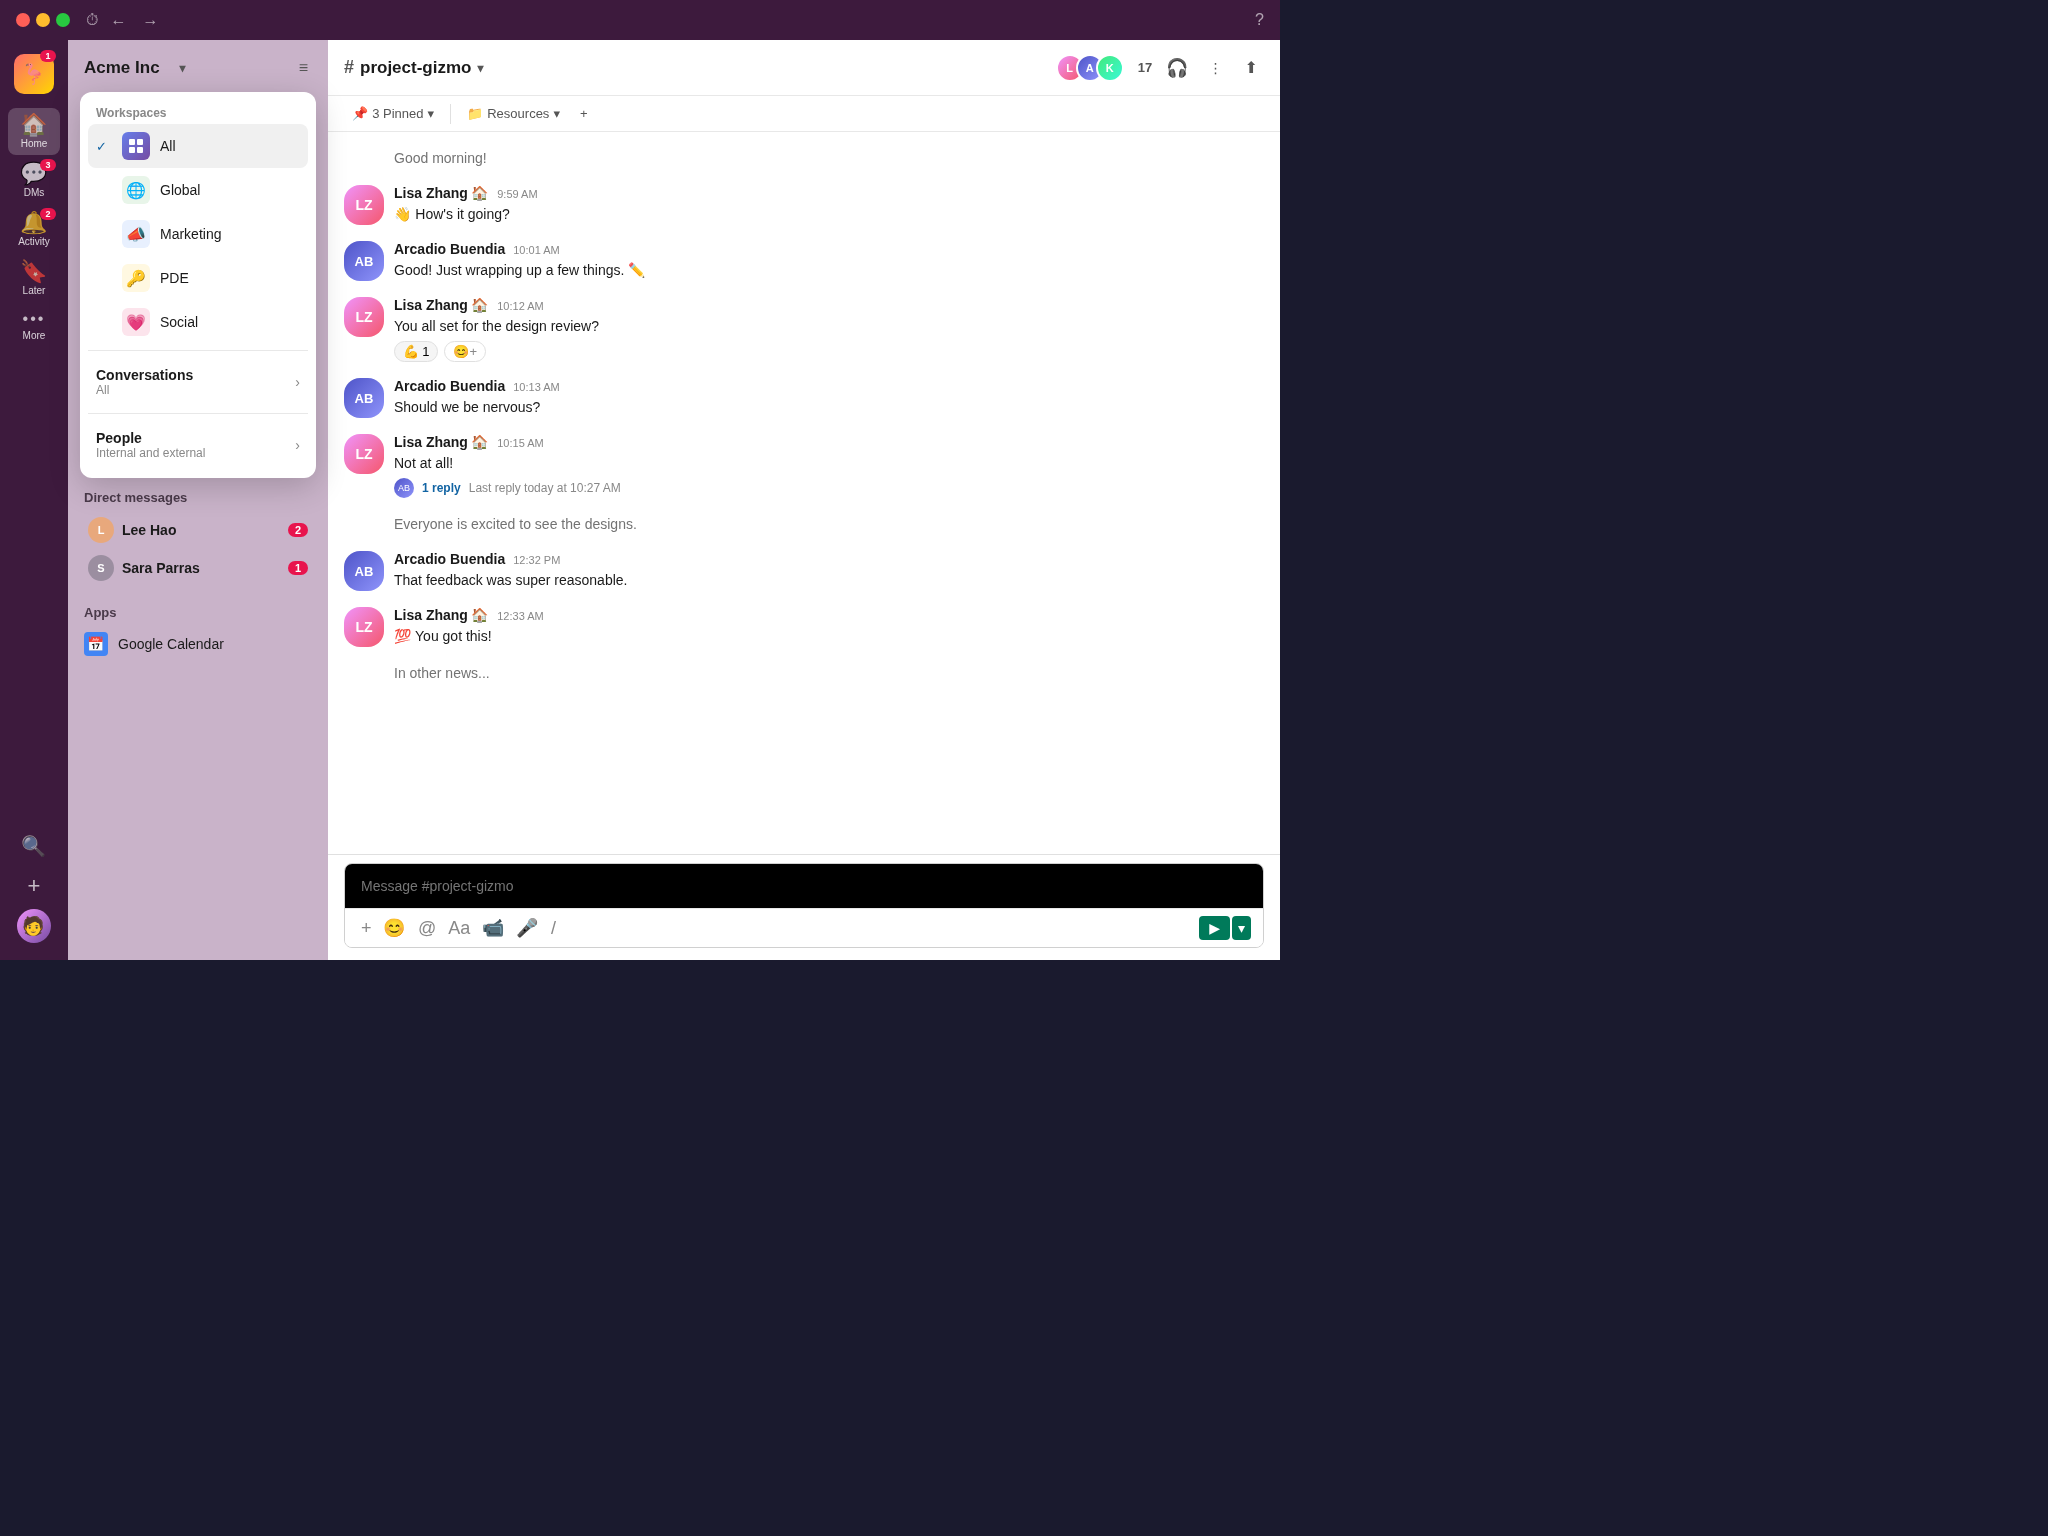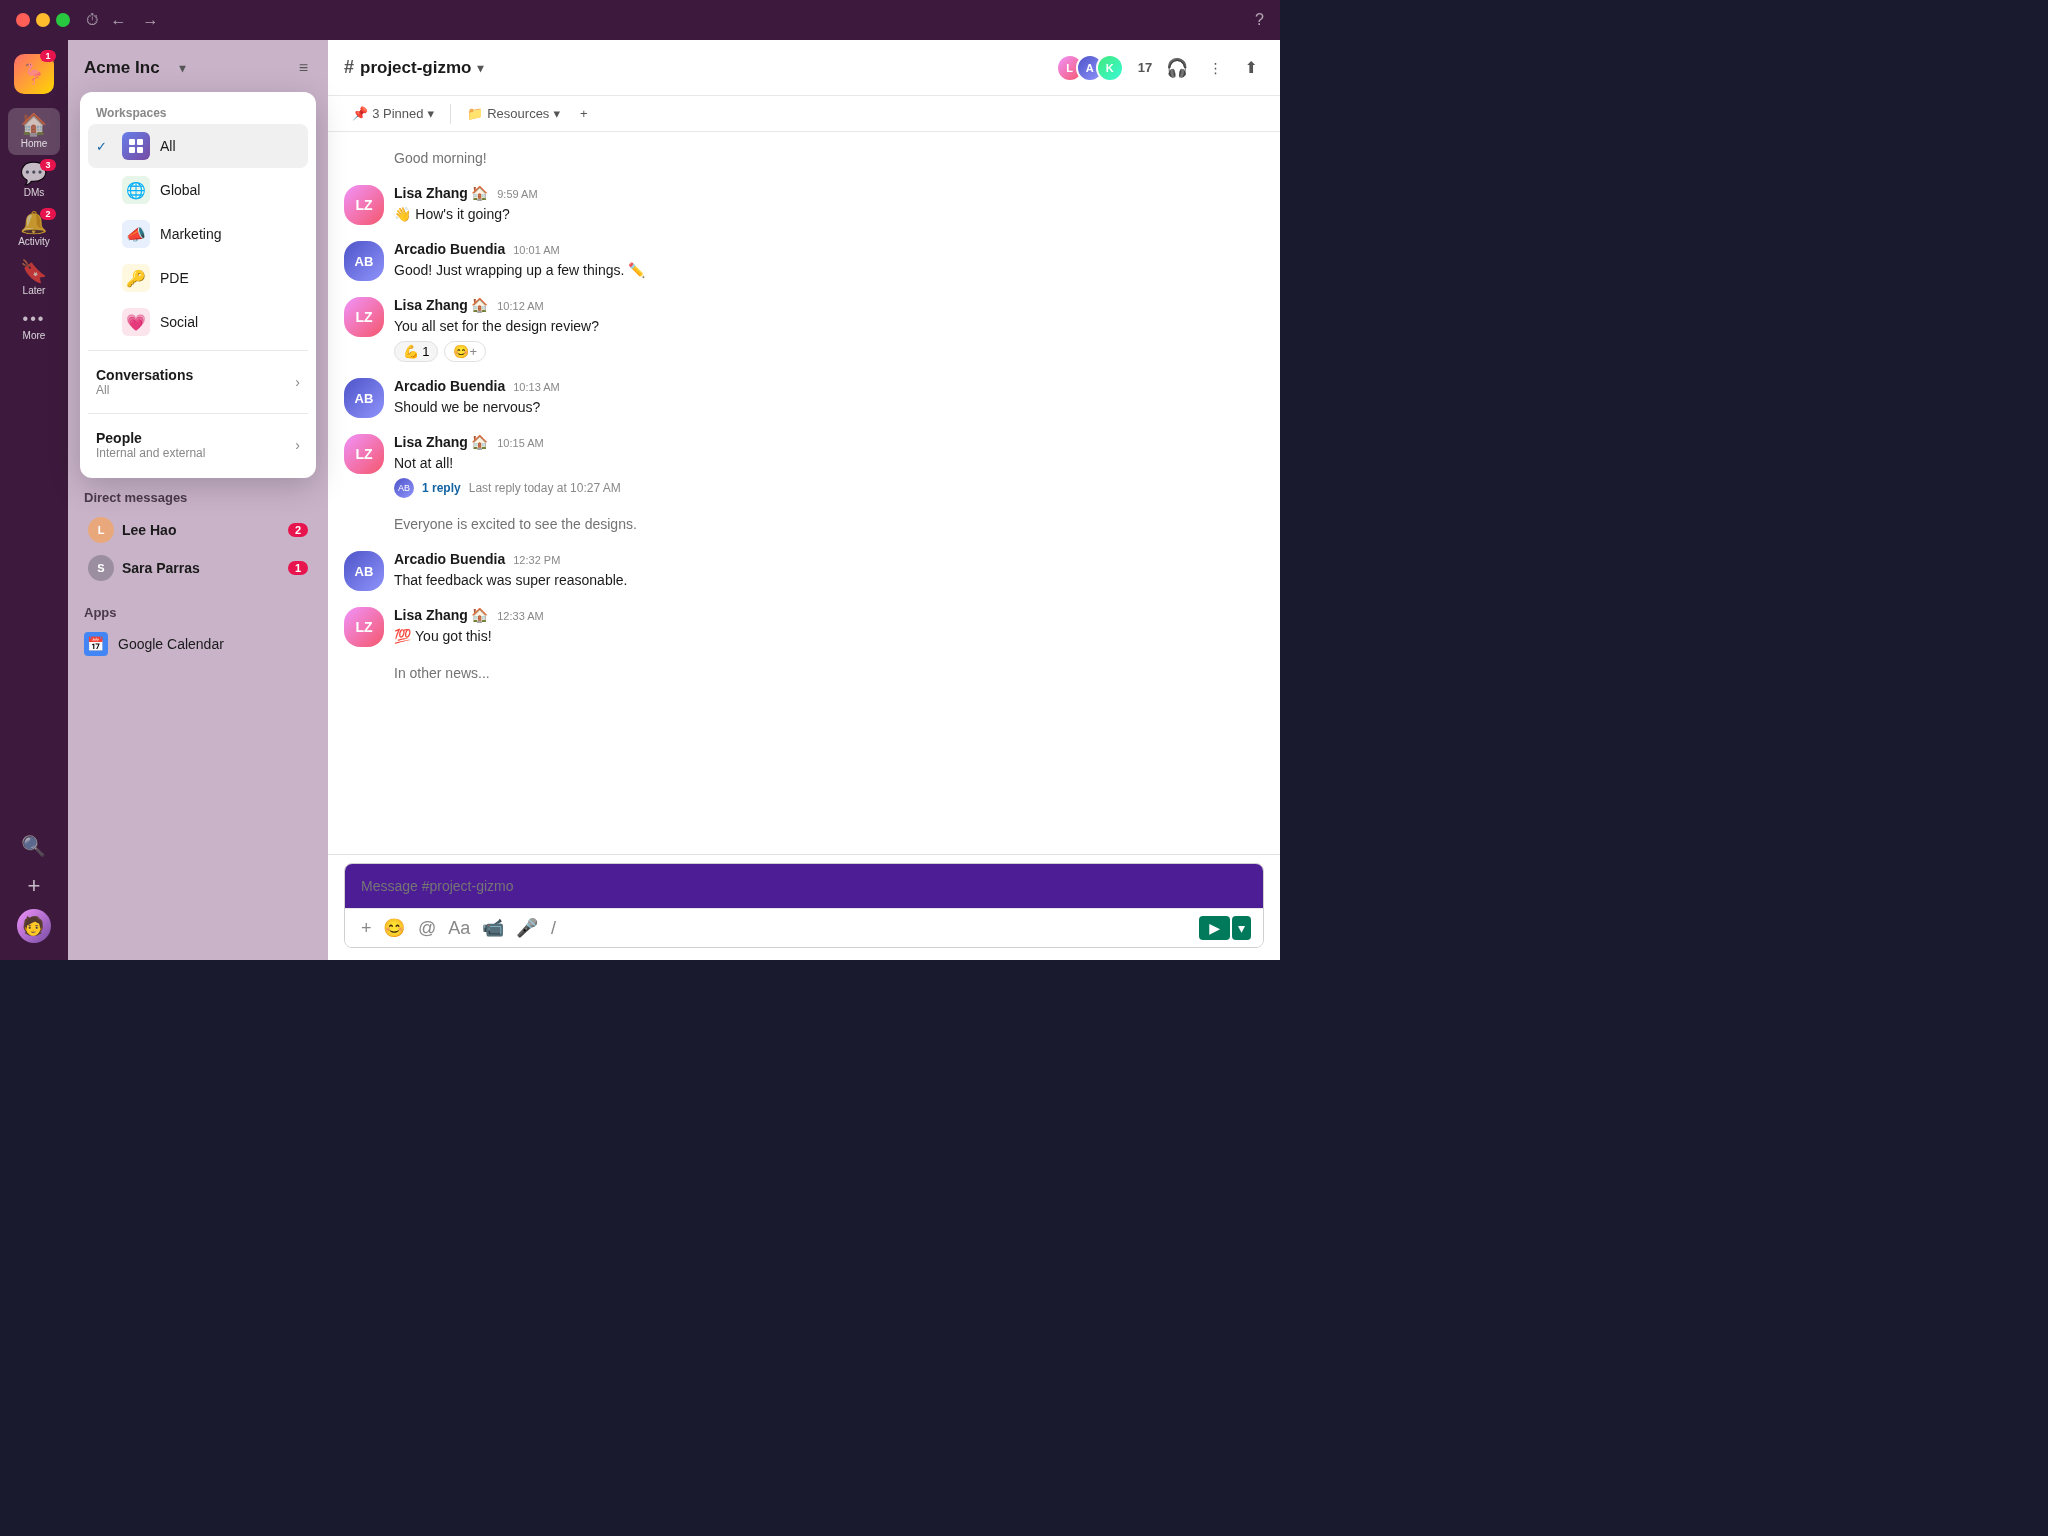--- a/index.html
+++ b/index.html
@@ -565,21 +565,21 @@
       border-radius: 8px;
       overflow: hidden;
     }
     .message-input-field {
       width: 100%;
       padding: 12px 16px;
       border: none;
       outline: none;
       font-size: 14px;
       color: #888;
-      background: #4c1d95;
+      background: #000000;
       resize: none;
       height: 44px;
     }
     .message-toolbar {
       display: flex;
       align-items: center;
       padding: 4px 12px;
       border-top: 1px solid #e8e8e8;
       background: white;
       gap: 4px;

